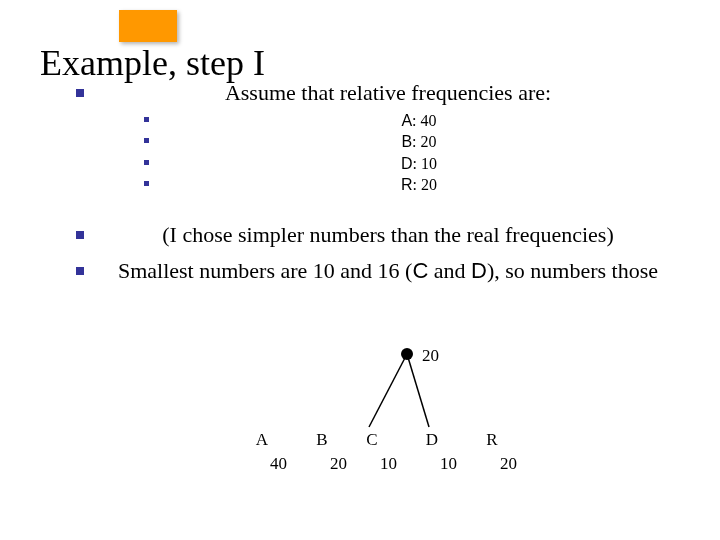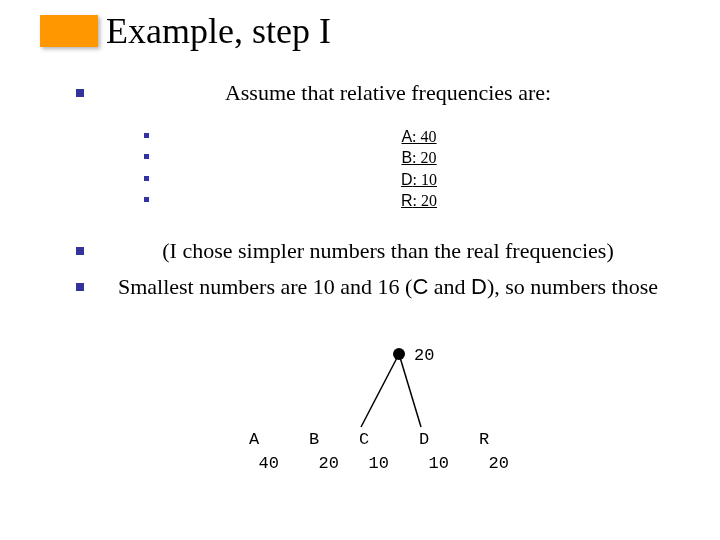--- a/index.html
+++ b/index.html
@@ -17,20 +17,21 @@
     width: 720px;
     height: 540px;
     box-sizing: border-box;
   }
   .title-wrap {
     position: absolute;
     left: 40px;
     top: 10px;
     display: flex;
     align-items: center;
+    flex-direction: column;
   }
   .title-accent {
     width: 58px;
     height: 32px;
     background: #ff9800;
     box-shadow: 2px 2px 4px rgba(0,0,0,0.3);
     margin-right: 8px;
   }
   .title-text {
     font-size: 36px;
@@ -53,25 +54,24 @@
   .li-l1::before {
     content: "";
     position: absolute;
     left: 0;
     top: 11px;
     width: 8px;
     height: 8px;
     background: #333399;
   }
   .sub-list {
-    margin-top: 18px;
+    margin-top: 2px;
     margin-left: 44px;
     font-size: 16px;
     line-height: 1.35;
-    text-decoration: underline;
   }
   .li-l2 {
     position: relative;
     padding-left: 18px;
   }
   .li-l2::before {
     content: "";
     position: absolute;
     left: 0;
     top: 7px;
@@ -80,25 +80,25 @@
     background: #333399;
   }
   .code {
     font-family: Arial, Helvetica, sans-serif;
   }
   .block2 {
     margin-top: 24px;
   }
   .diagram {
     position: absolute;
-    left: 229px;
+    left: 237px;
     top: 332px;
     width: 300px;
     height: 170px;
-    font-family: Liberation Mono, monospace;
+    font-family: Liberation Serif, serif;
     font-size: 17px;
   }
   .diagram .leaf-label {
     position: absolute;
     top: 98px;
     width: 50px;
     text-align: center;
     font-weight: normal;
   }
   .diagram .leaf-val {

